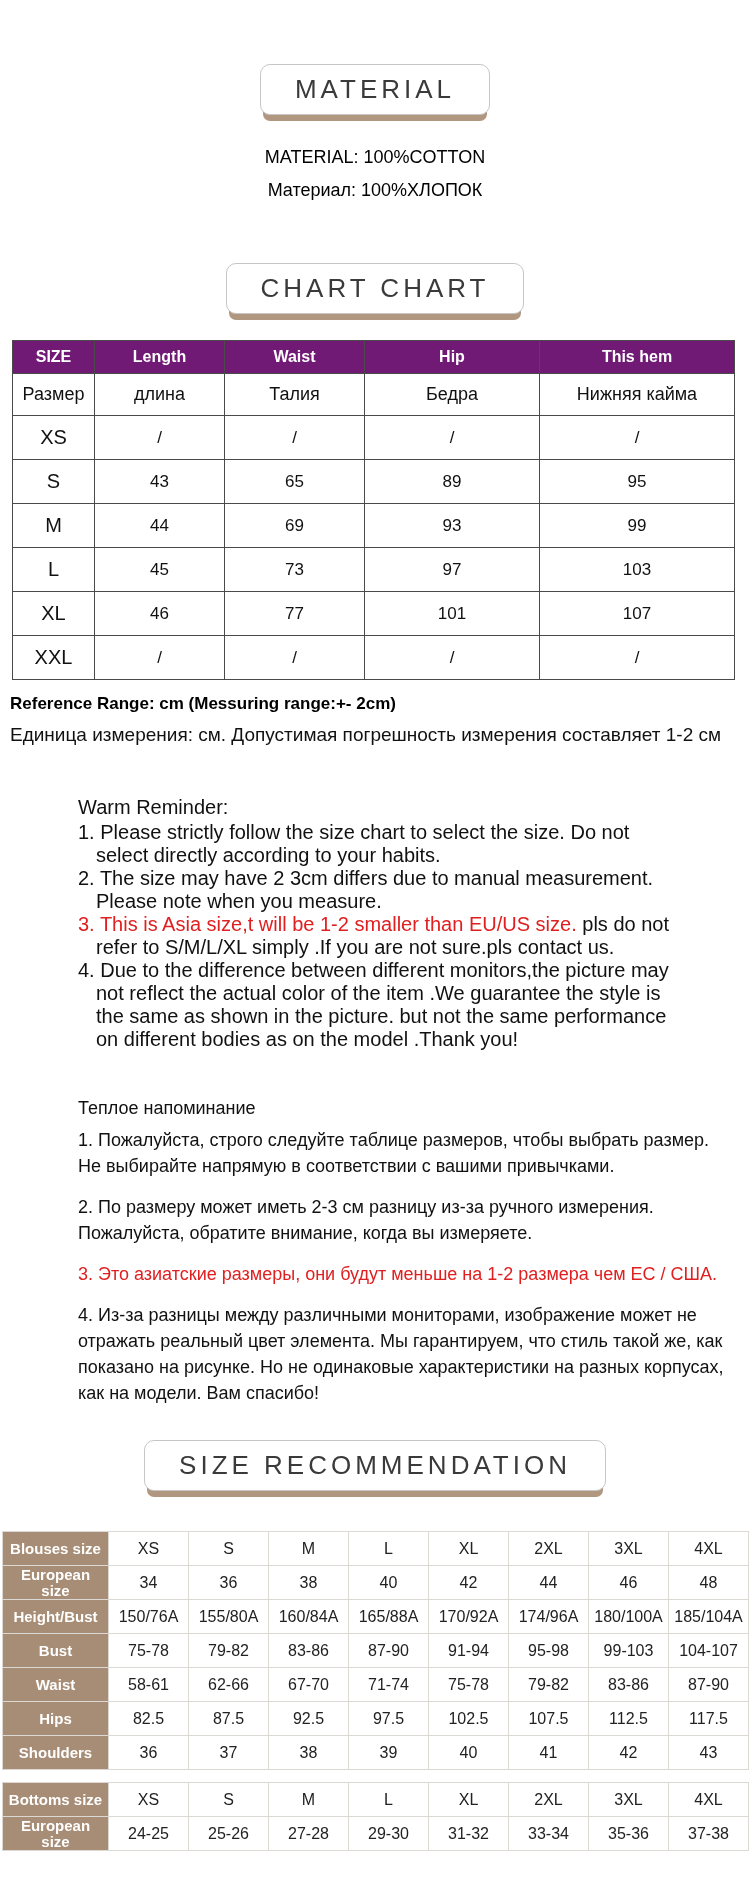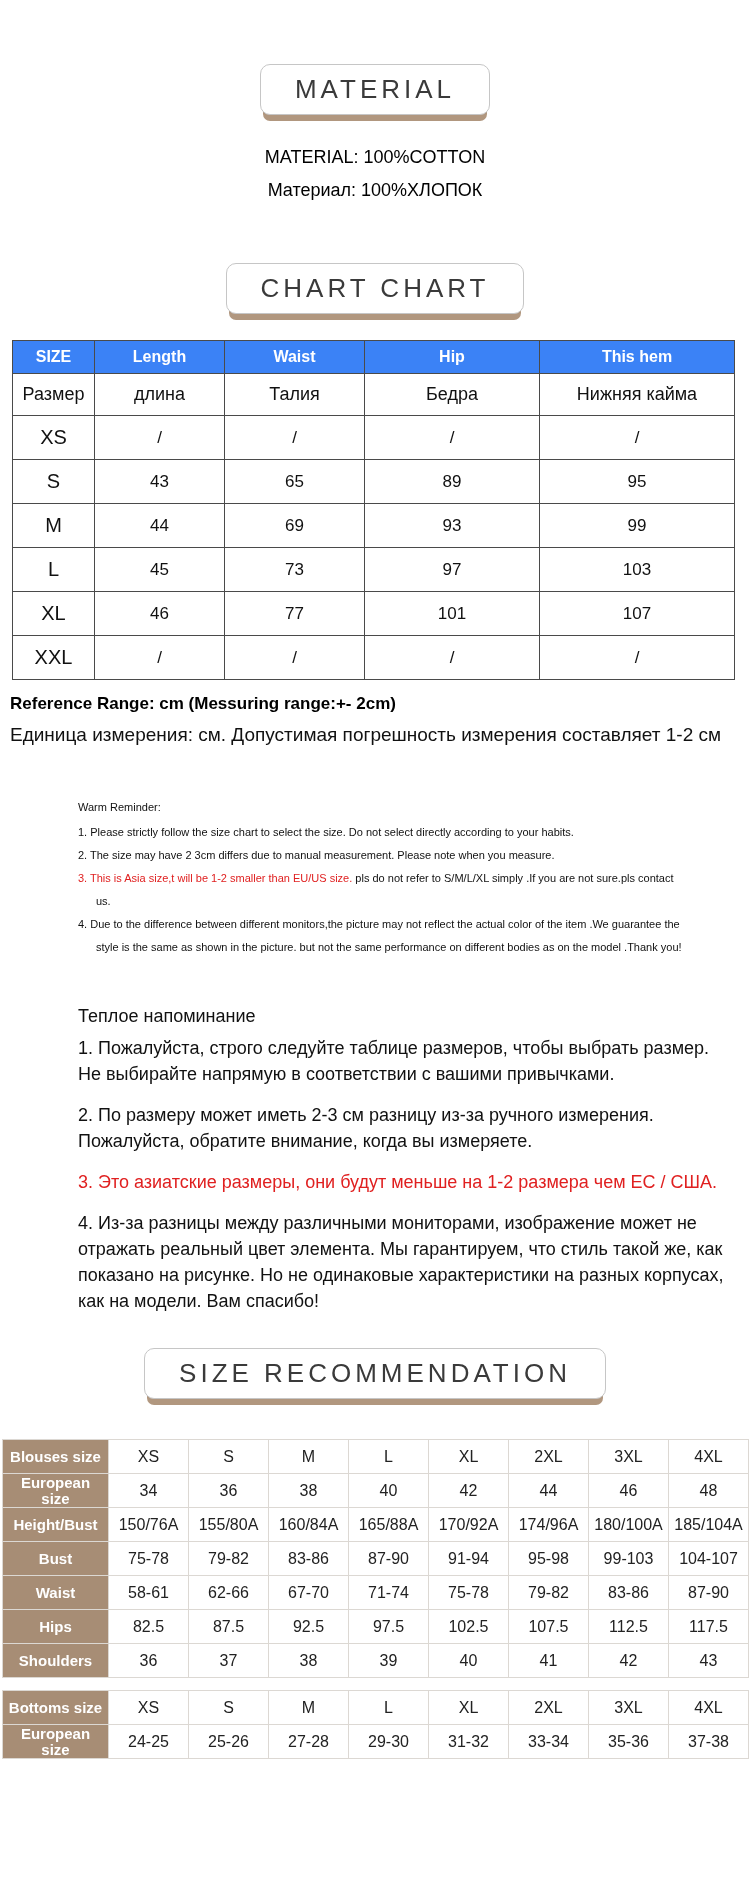--- a/index.html
+++ b/index.html
@@ -34,34 +34,34 @@
   table { border-collapse: collapse; table-layout: fixed; }
 
   .size-chart { margin: 26px 0 0 12px; width: 722px; }
   .size-chart th, .size-chart td {
     border: 1px solid #4a4a4a;
     text-align: center;
     vertical-align: middle;
     background: #fff;
   }
   .sc-head-en th {
-    background: #3b82f6;
+    background: #701a75;
     color: #fff;
     font-size: 16px;
     font-weight: bold;
     height: 33px;
   }
   .sc-head-ru th { font-size: 18px; font-weight: normal; height: 42px; color: #111; }
   .size-chart tbody th { font-size: 20px; font-weight: normal; height: 44px; color: #111; }
   .size-chart tbody td { font-size: 17px; color: #111; }
 
   .reference-en { margin: 14px 0 0 10px; font-size: 17px; font-weight: bold; color: #000; }
   .reference-ru { margin: 10px 0 0 10px; font-size: 19px; color: #111; }
 
-  .warm-reminder { margin: 50px 0 0 78px; width: 606px; font-size: 11px; line-height: 23px; color: #111; }
+  .warm-reminder { margin: 50px 0 0 78px; width: 606px; font-size: 20px; line-height: 23px; color: #111; }
   .wr-title { margin-bottom: 2px; }
   .wr-item { padding-left: 18px; text-indent: -18px; }
 
   .warm-reminder-ru { margin: 44px 0 0 78px; width: 646px; font-size: 18px; line-height: 26px; color: #111; }
   .ru-title { margin-bottom: 6px; }
   .ru-item { margin-bottom: 15px; }
   .block { display: block; }
 
   .red { color: #e02020; }
 

